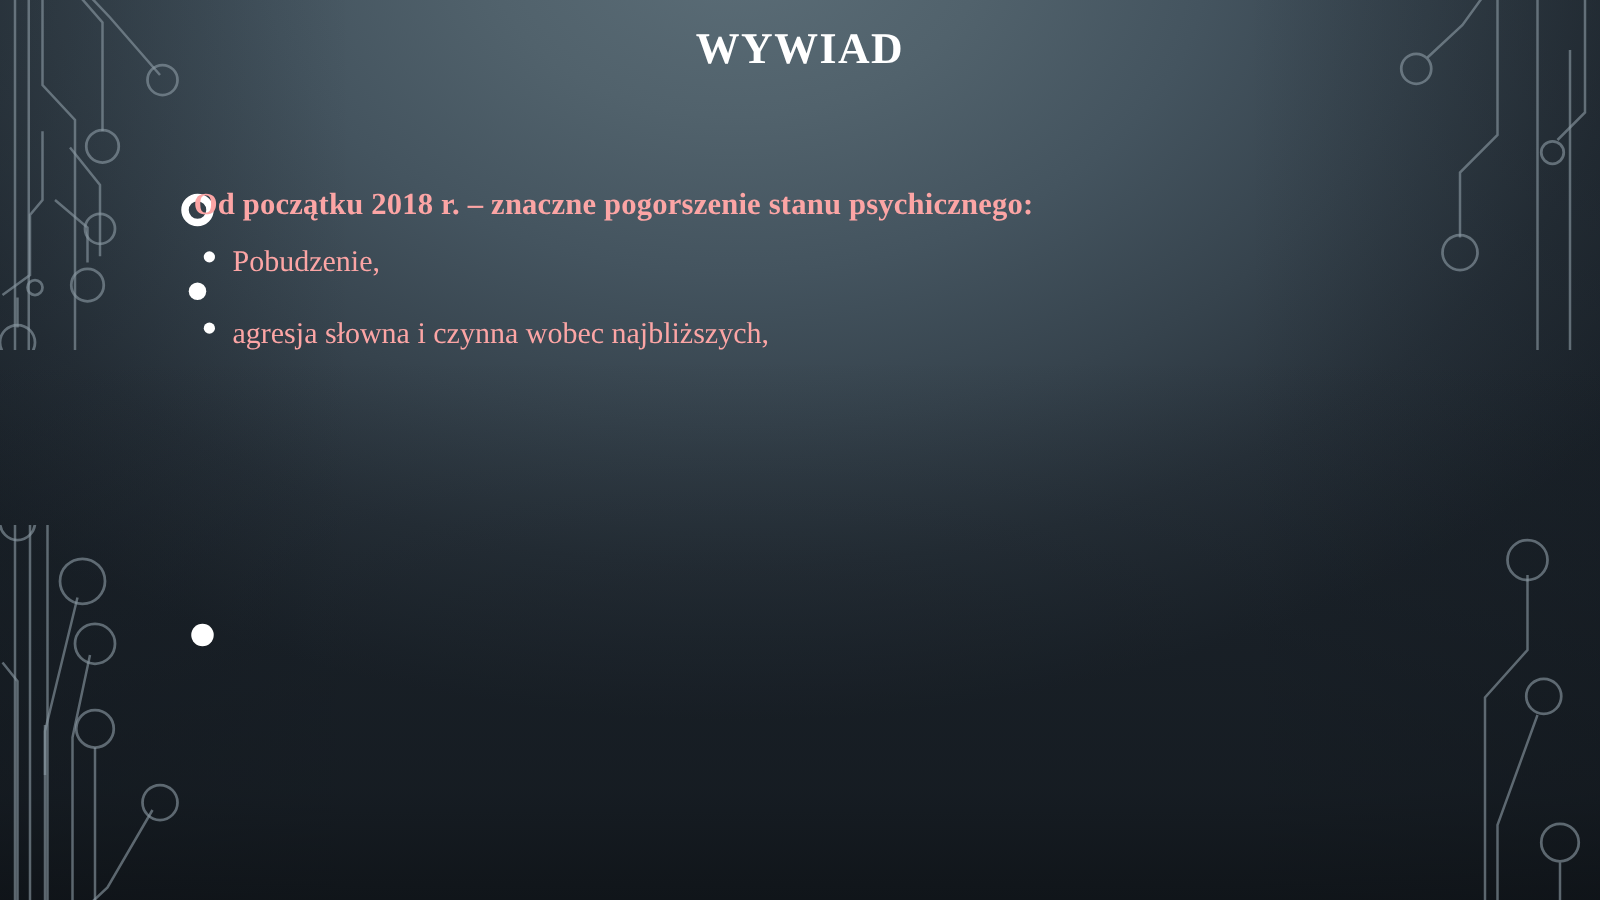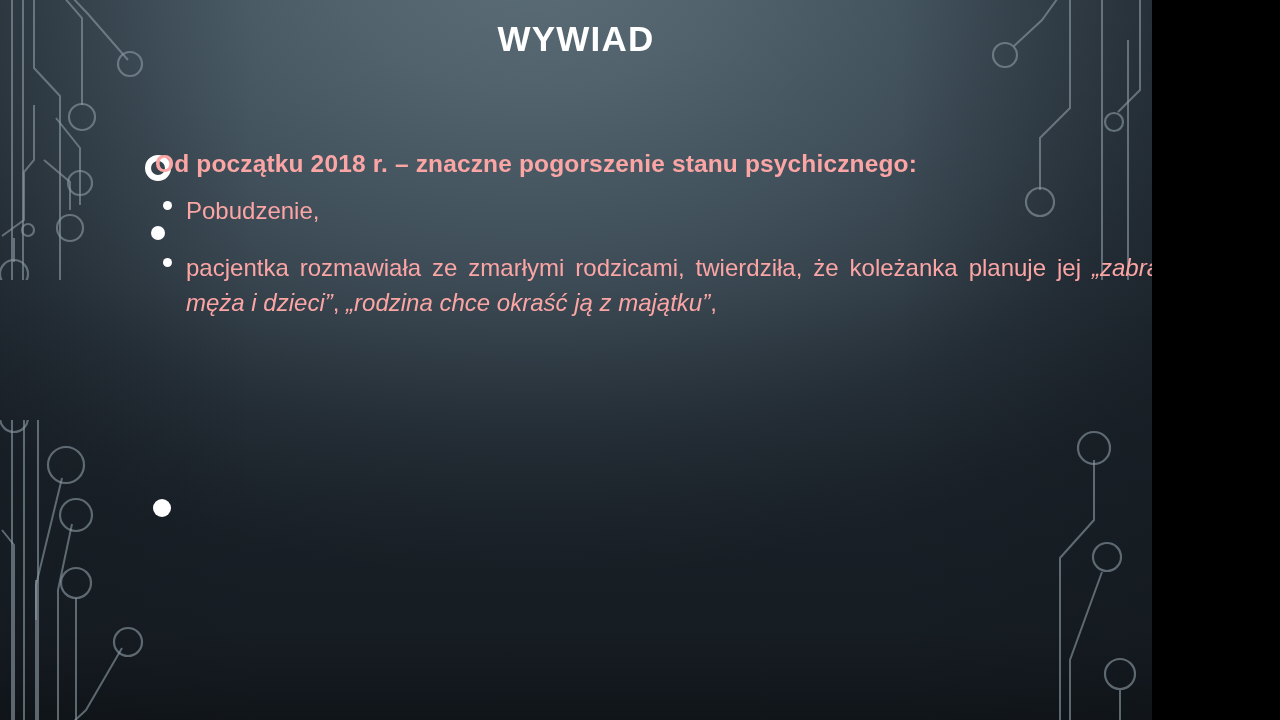--- a/index.html
+++ b/index.html
@@ -2,24 +2,24 @@
 <html><head>
 <meta charset="utf-8">
 <style>
   html, body {
     margin: 0;
     padding: 0;
     background: #000;
   }
   #slide {
     position: relative;
-    width: 1152px;
+    width: 1280px;
     height: 720px;
     overflow: hidden;
-    font-family: Liberation Sans, sans-serif;
+    font-family: Liberation Serif, serif;
     background-color: #2b3640;
   }
   
   .bg-base {
     position: absolute;
     inset: 0;
     background:
       radial-gradient(ellipse 900px 620px at 46% -6%,
         #5b6d77 0%,
         #51626c 22%,
@@ -205,21 +205,21 @@
 
   <div class="body">
 
     <p class="lead">Od początku 2018 r.  – znaczne pogorszenie stanu psychicznego:</p>
 
     <ul class="bullets">
       <li class="no-justify">
         <span>Pobudzenie,</span>
       </li>
 
-
       <li>
-        <span>pacjentka rozmawiała ze zmarłymi rodzicami, twierdziła, że koleżanka planuje jej </span><span class="q">„zabrać męża i dzieci”</span><span>, </span><span class="q">„rodzina chce okraść ją z majątku”</span><span>,</span>
+        <span>agresja słowna i czynna wobec najbliższych,</span>
       </li>
 
+
     </ul>
 
   </div>
 </div>
 
 </body></html>

